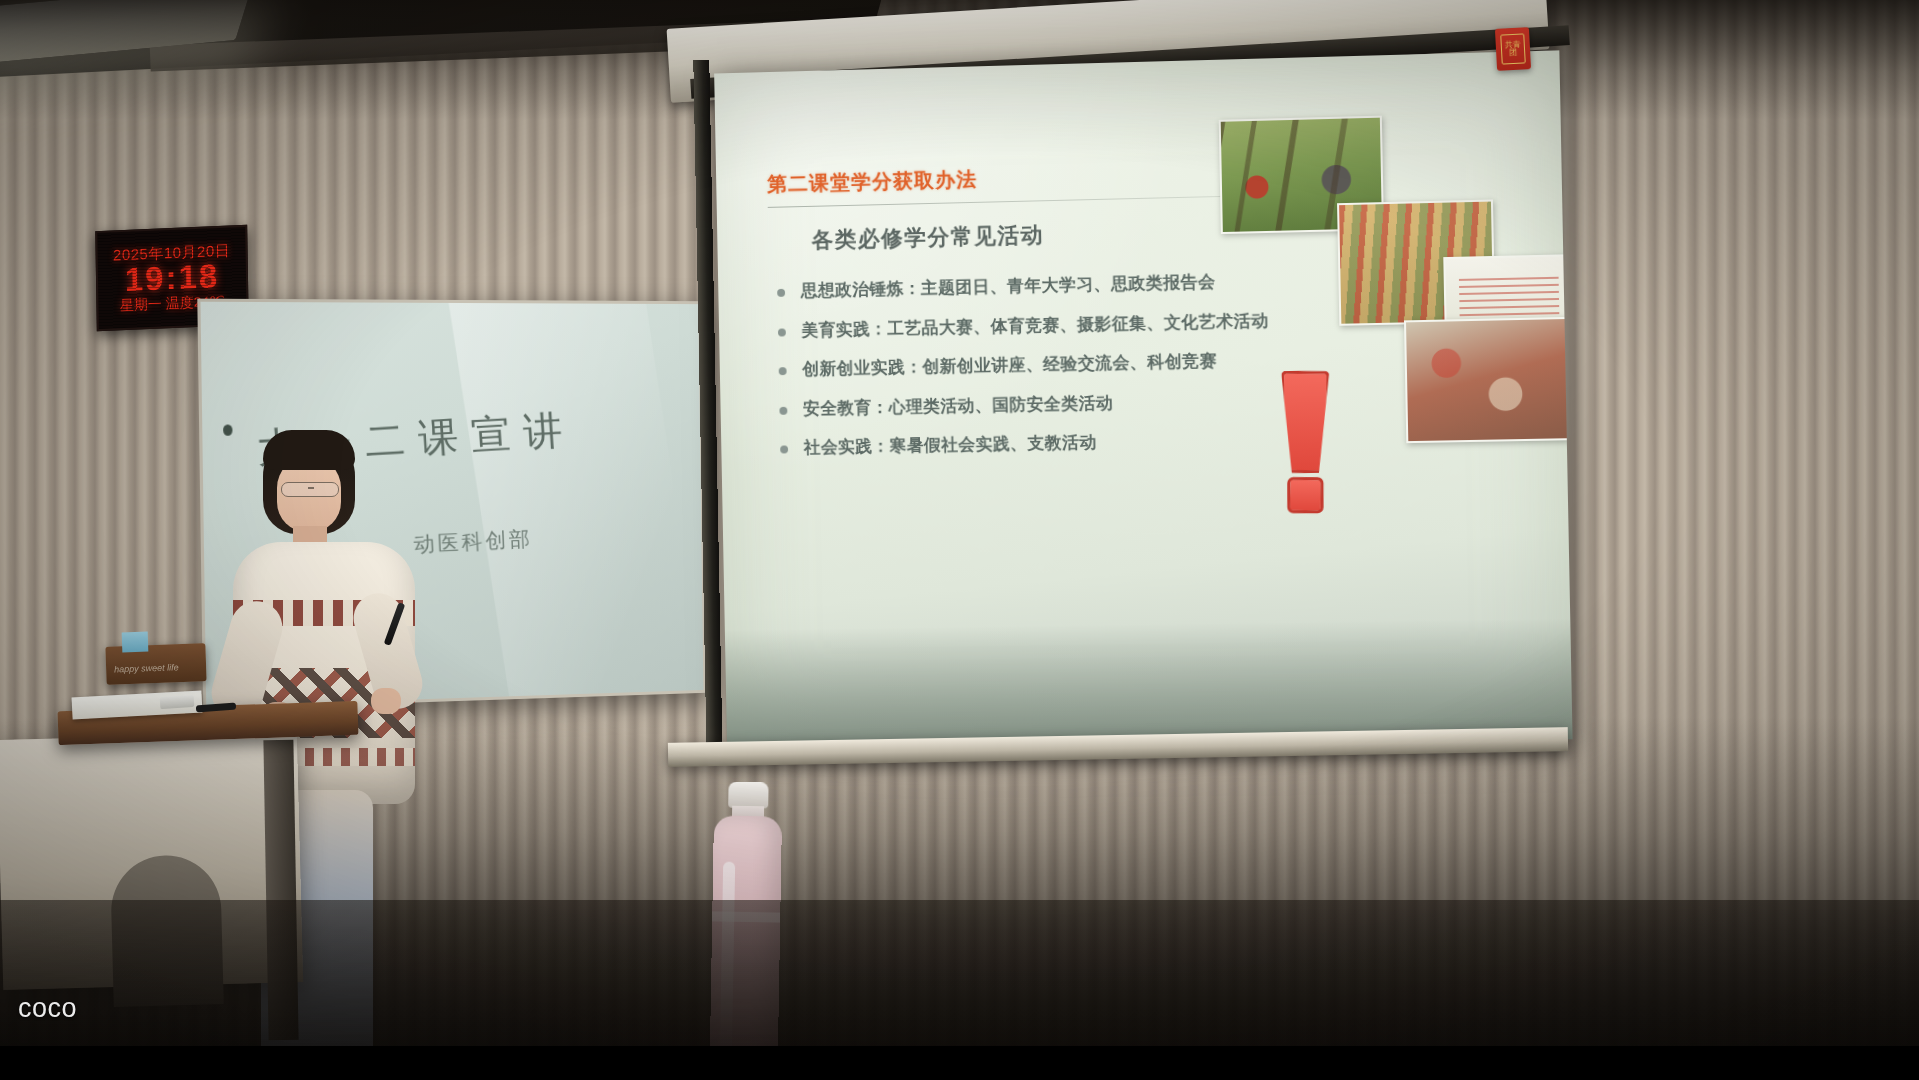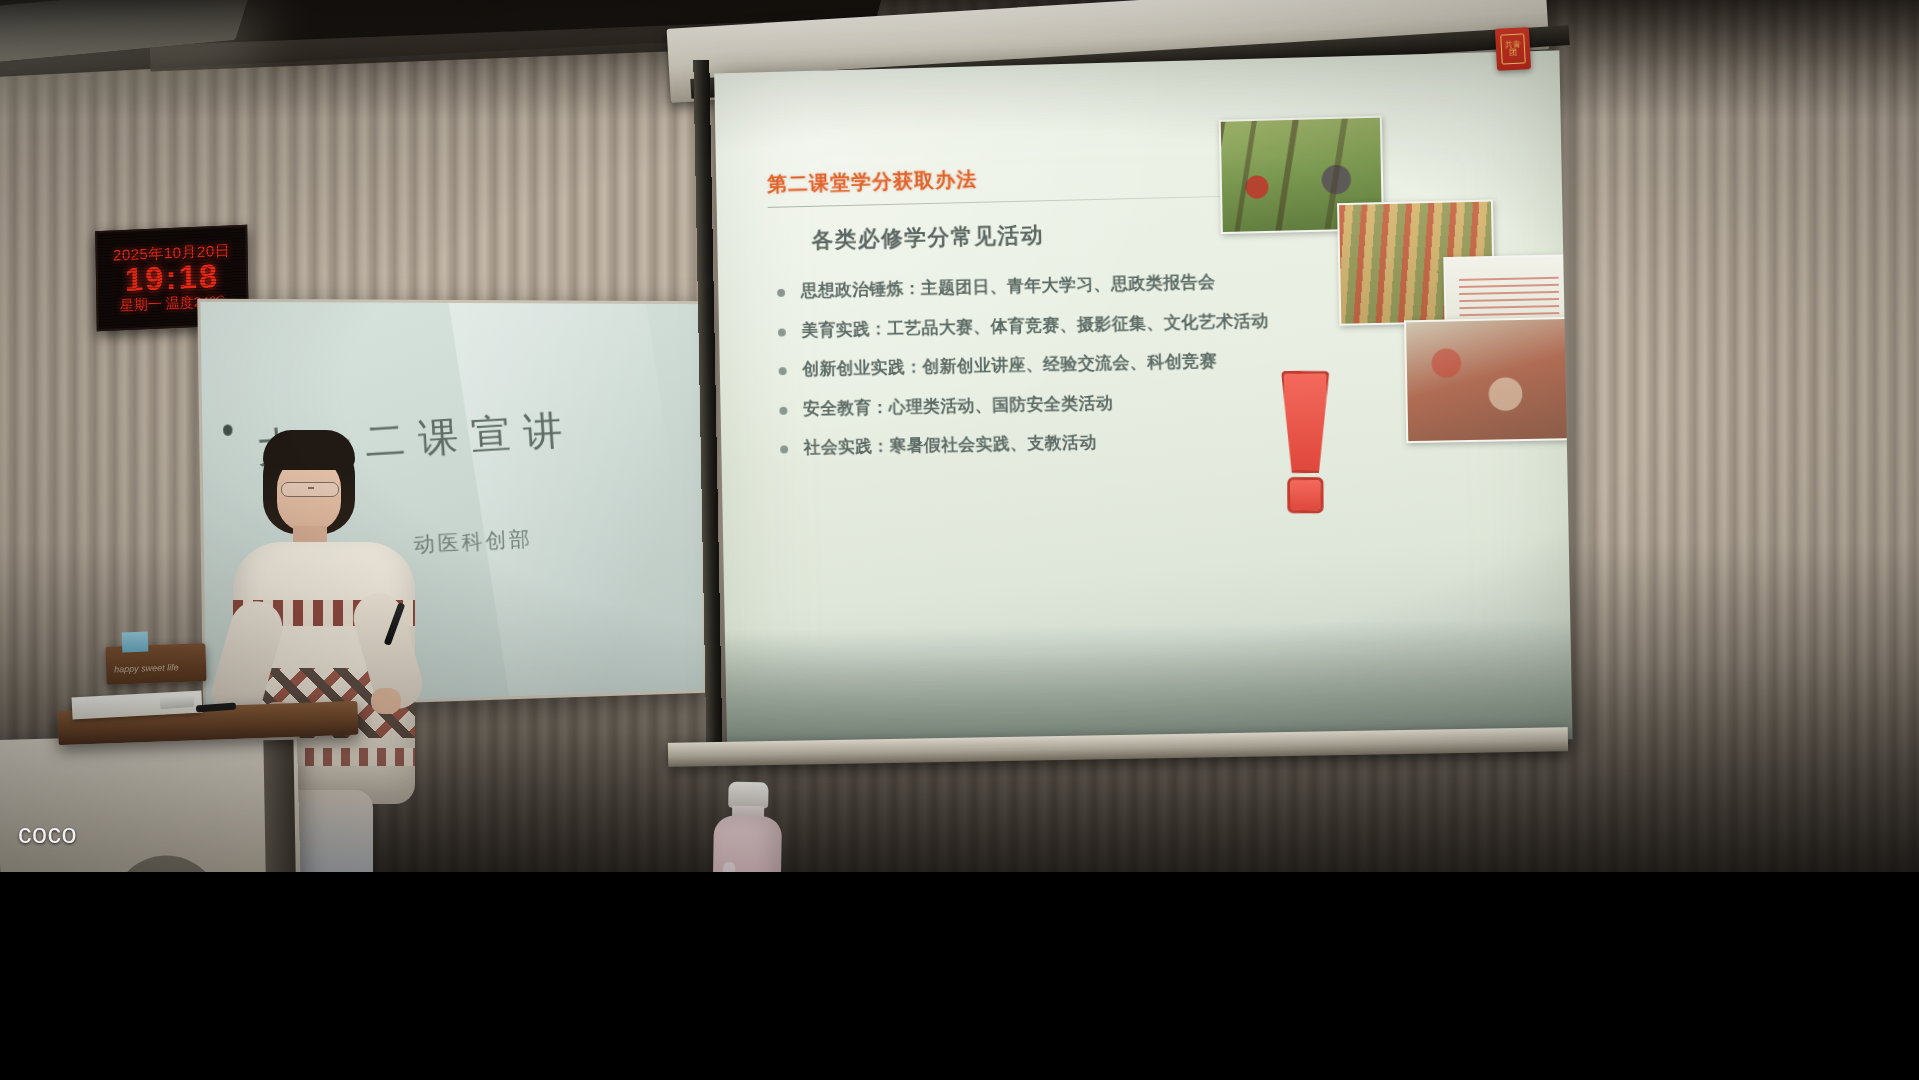--- a/index.html
+++ b/index.html
@@ -5,21 +5,21 @@
 <style>
   html, body {
     margin: 0;
     padding: 0;
     background: #000;
     font-family: "Liberation Sans", "DejaVu Sans", sans-serif;
   }
   #stage {
     position: relative;
     width: 1919px;
-    height: 872px;
+    height: 1046px;
     overflow: hidden;
     background: #2b2622;
   }
 
   
   .wall {
     position: absolute;
     inset: 0;
     background:
       repeating-linear-gradient(90deg,

